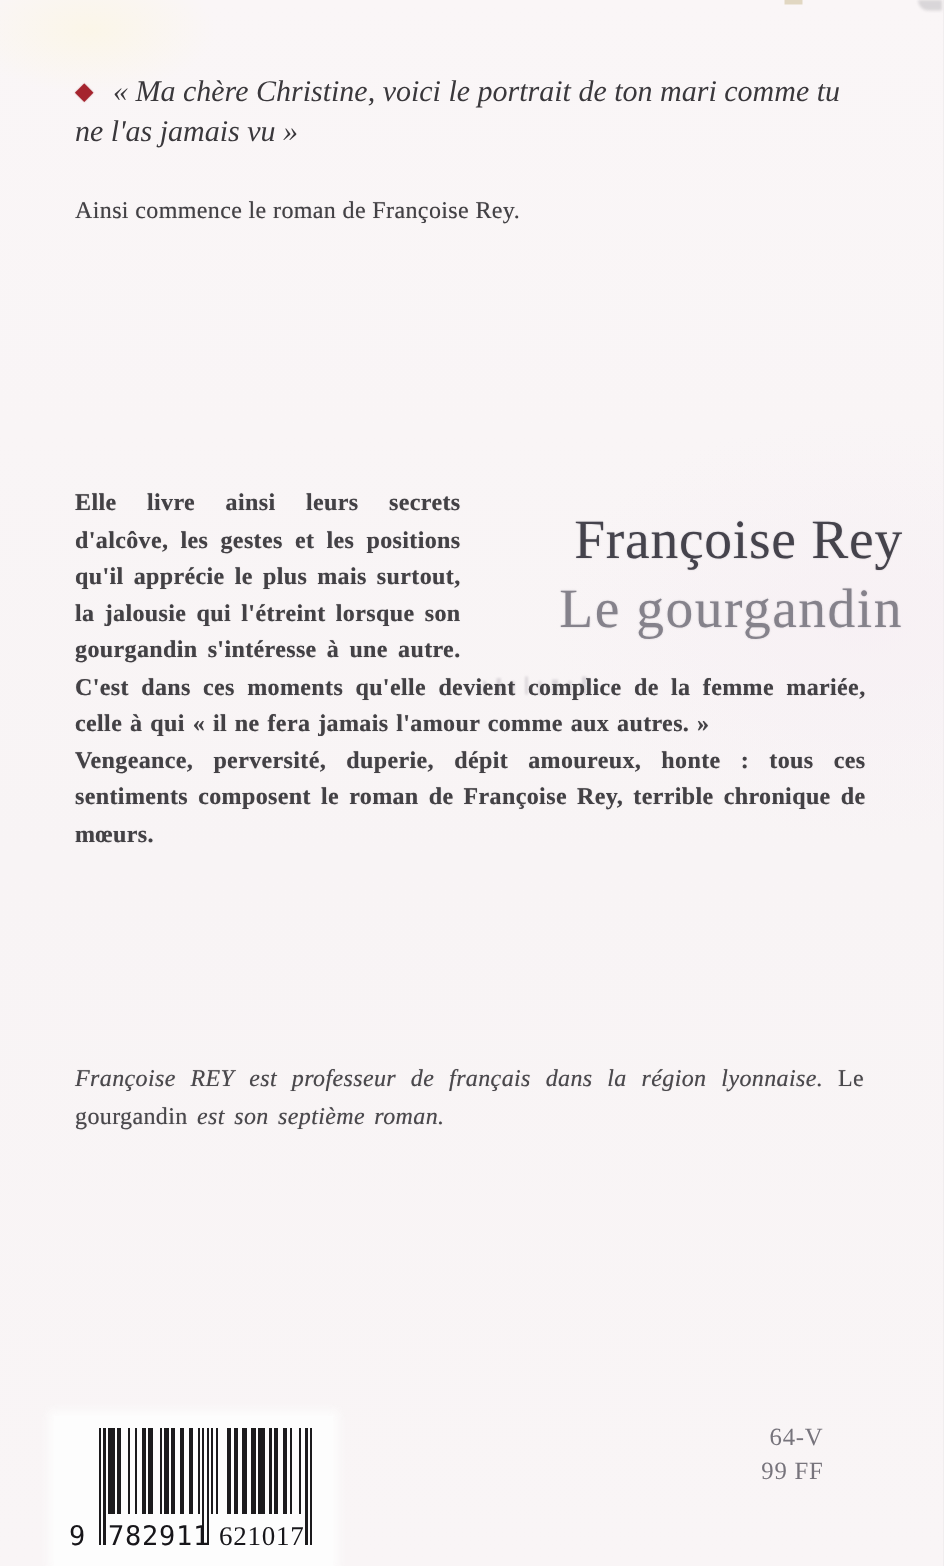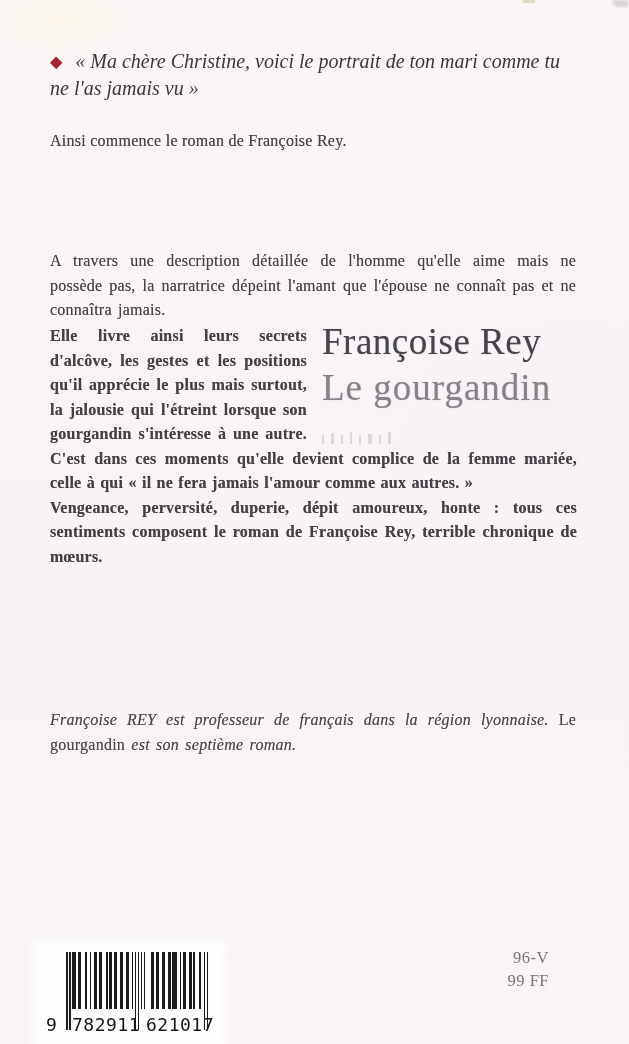--- a/index.html
+++ b/index.html
@@ -27,21 +27,21 @@
   .diamond{font-style:normal;color:#a5242e;font-size:16px;margin-right:13px;
            text-shadow:0 0 1px rgba(140,20,30,.6);vertical-align:1px;}
 
   .p-intro{top:129px;left:50px;width:520px;}
   .p-premise{top:176px;left:50px;width:526px;}
   .p-description{top:249px;left:50px;width:526px;}
 
   .main-flow{top:324px;left:50px;width:527px;font-weight:bold;}
   .title-spacer{float:right;width:270px;height:122px;}
 
-  .cover-ghost{top:322px;left:322px;width:280px;}
+  .cover-ghost{top:341px;left:322px;width:280px;text-align:right;}
   .ghost-author{font-size:37px;line-height:40px;color:#45434c;letter-spacing:.5px;
                 text-shadow:0 0 1px rgba(69,67,76,.35);}
   .ghost-title{font-size:37px;line-height:40px;margin-top:6px;color:#85828b;
                letter-spacing:1px;text-shadow:0 0 1.2px rgba(133,130,139,.4);}
   .ghost-imprint{margin-top:24px;height:12px;display:flex;align-items:flex-end;
                  gap:7px;opacity:.35;filter:blur(.6px);}
   .ghost-imprint i{display:block;background:#aaa3ad;width:2px;height:9px;}
   .ghost-imprint i:nth-child(2){height:11px;width:3px;}
   .ghost-imprint i:nth-child(4){height:12px;}
   .ghost-imprint i:nth-child(6){width:4px;height:10px;}
@@ -56,41 +56,40 @@
   .barcode-plate{top:944px;left:36px;width:186px;height:100px;background:#fdfdfd;
                  box-shadow:0 0 6px 4px rgba(253,253,253,.9);}
   .barcode-bars{top:952px;left:66px;}
   .barcode-bars rect{fill:#1c1b1d;}
   .bc-digits{top:1014px;left:44px;width:170px;height:24px;
              font-family:"DejaVu Sans Mono","Liberation Mono",monospace;
              font-size:18px;color:#17161a;}
   .bc-digits span{position:absolute;top:0;}
   .bc-lead{left:2px;}
   .bc-g1{left:28px;letter-spacing:.5px;text-align:right;}
-  .bc-g2{left:102px;letter-spacing:.5px;}
+  .bc-g2{left:102px;letter-spacing:.5px;font-family:Liberation Serif, serif;}
 
   .corner-smudge{top:0px;left:612px;width:16px;height:7px;background:#9c9aa0;
                  opacity:.35;border-radius:0 0 0 8px;filter:blur(1px);}
   .top-mark{top:0px;left:523px;width:12px;height:3px;background:#c9b98e;
             opacity:.5;filter:blur(.5px);}
 </style>
 </head>
 <body>
 
 <div class="page">
 
   <span class="abs top-mark"></span>
   <span class="abs corner-smudge"></span>
 
   <p class="abs quote"><span class="diamond">◆</span><span>« Ma chère Christine, voici le portrait de ton mari comme tu ne l'as jamais vu »</span></p>
 
   <p class="abs body p-intro">Ainsi commence le roman de Françoise Rey.</p>
 
 
-  <p class="abs body just ws2 p-description">A travers une description détaillée de l'homme qu'elle aime mais ne possède pas, la narratrice dépeint l'amant que l'épouse ne connaît pas et ne connaîtra jamais.</p>
 
   <div class="abs cover-ghost">
     <div class="ghost-author">Françoise Rey</div>
     <div class="ghost-title">Le gourgandin</div>
     <div class="ghost-imprint">
         <i></i>
         <i></i>
         <i></i>
         <i></i>
         <i></i>
@@ -105,21 +104,21 @@
     <p class="body just ws1">Elle livre ainsi leurs secrets d'alcôve, les gestes et les positions qu'il apprécie le plus mais surtout, la jalousie qui l'étreint lorsque son gourgandin s'intéresse à une autre. C'est dans ces moments qu'elle devient complice de la femme mariée, celle à qui « il ne fera jamais l'amour comme aux autres. »</p>
     <p class="body just ws2">Vengeance, perversité, duperie, dépit amoureux, honte : tous ces sentiments composent le roman de Françoise Rey, terrible chronique de mœurs.</p>
   </div>
 
 
   <div class="abs body just ws2 p-bio">
     <p><span class="it">Françoise REY est professeur de français dans la région lyonnaise.  </span><span class="rm">Le gourgandin </span><span class="it">est son septième roman.</span></p>
   </div>
 
   <div class="abs edition">
-    <div>96-V</div>
+    <div>64-V</div>
     <div>99 FF</div>
   </div>
 
   <div class="abs barcode-plate"></div>
   <svg class="abs barcode-bars" width="142" height="80" shape-rendering="crispEdges">
       <rect x="0.00" y="0" width="1.51" height="78"></rect>
       <rect x="2.99" y="0" width="1.51" height="78"></rect>
       <rect x="5.98" y="0" width="1.51" height="57"></rect>
       <rect x="7.47" y="0" width="1.51" height="57"></rect>
       <rect x="8.97" y="0" width="1.51" height="57"></rect>

